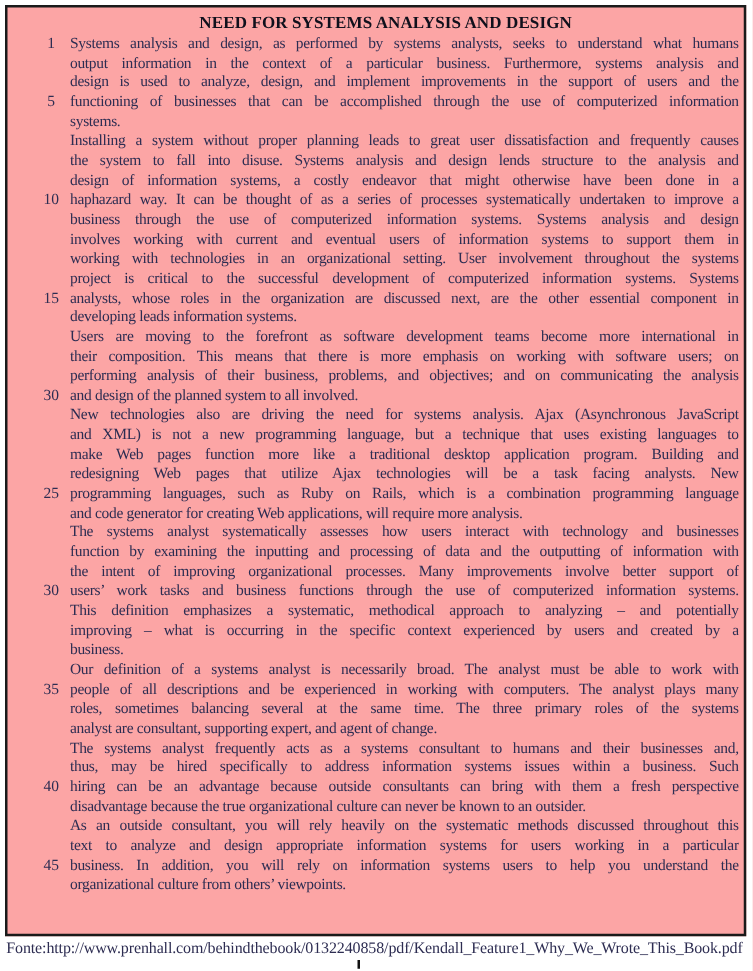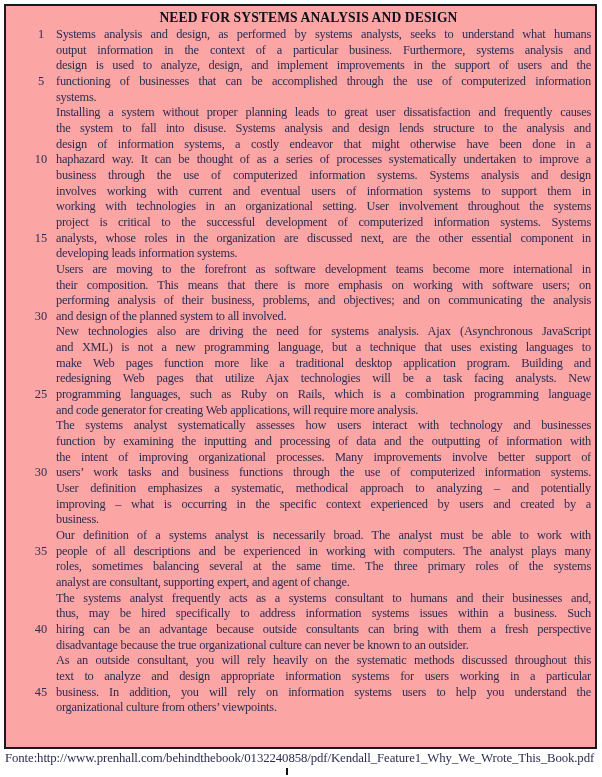--- a/index.html
+++ b/index.html
@@ -184,21 +184,21 @@
       <div class="line-row">
         <span class="line-num"></span>
         <span class="line-text">the intent of improving organizational processes. Many improvements involve better support of</span>
       </div>
       <div class="line-row">
         <span class="line-num">30</span>
         <span class="line-text">users’ work tasks and business functions through the use of computerized information systems.</span>
       </div>
       <div class="line-row">
         <span class="line-num"></span>
-        <span class="line-text">User definition emphasizes a systematic, methodical approach to analyzing – and potentially</span>
+        <span class="line-text">This definition emphasizes a systematic, methodical approach to analyzing – and potentially</span>
       </div>
       <div class="line-row">
         <span class="line-num"></span>
         <span class="line-text">improving – what is occurring in the specific context experienced by users and created by a</span>
       </div>
       <div class="line-row para-end">
         <span class="line-num"></span>
         <span class="line-text">business.</span>
       </div>
       <div class="line-row">

